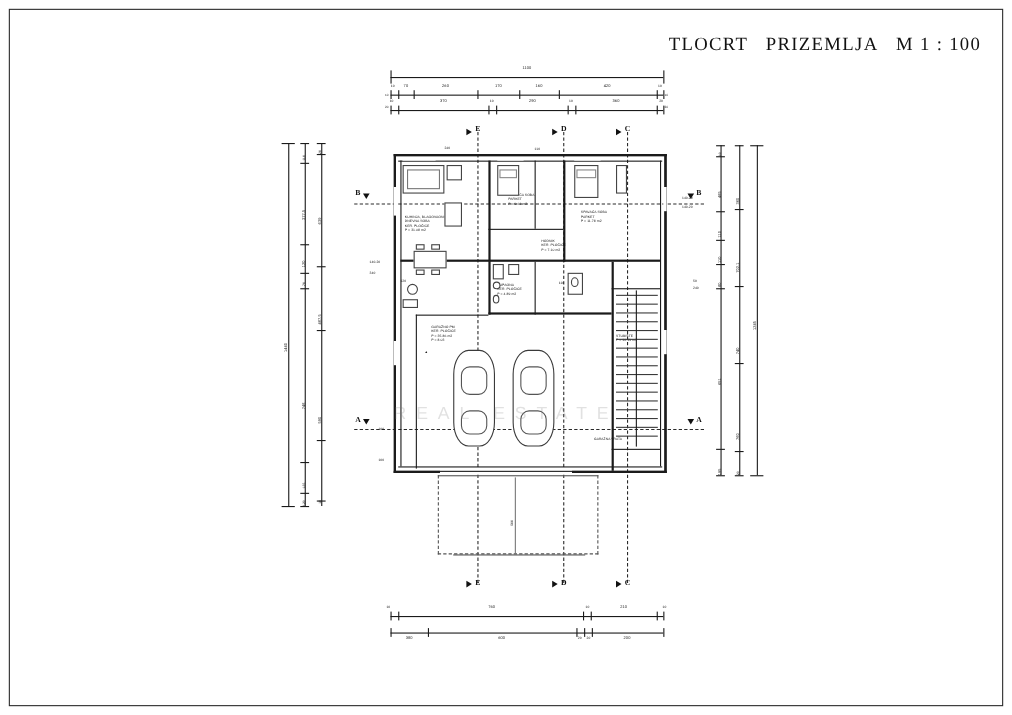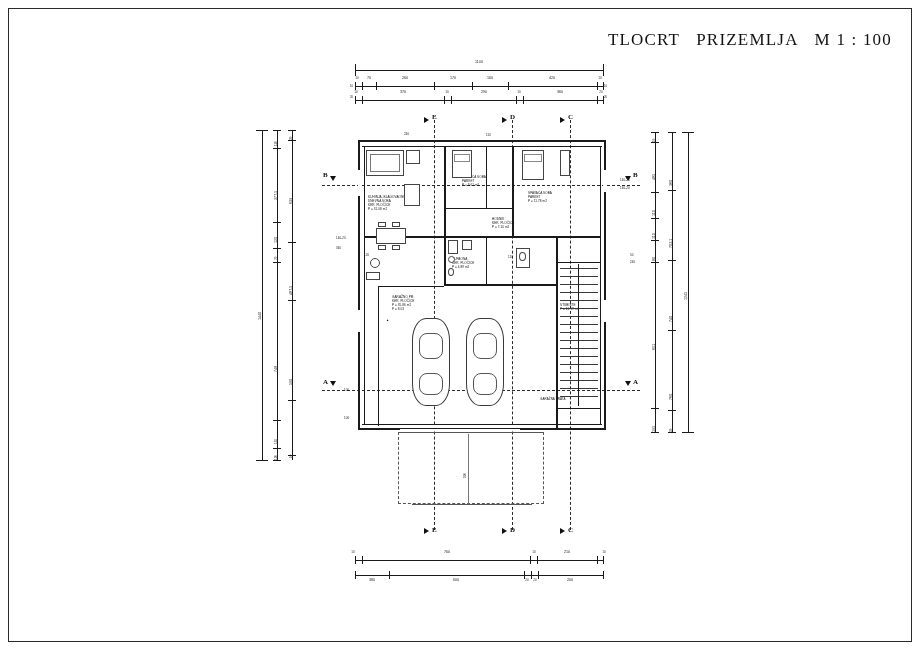--- a/index.html
+++ b/index.html
@@ -513,14 +513,15 @@
   <div class="dim" style="left:620px; top:186px; font-size:3px;">140-20</div>
   <div class="dim" style="left:630px; top:260px; font-size:3px;">240</div>
   <div class="dim" style="left:630px; top:253px; font-size:3px;">50</div>
   <div class="dim" style="left:508px; top:255px; font-size:3px;">110</div>
   <div class="dim" style="left:344px; top:416px; font-size:3px;">100</div>
   <div class="dim" style="left:344px; top:388px; font-size:3px;">100</div>
 
   <div class="lbl" style="left:386px; top:318px; font-size:3.2px;">▲</div>
   <div class="lbl" style="left:540px; top:398px; font-size:3px;">GARAŽNA VRATA</div>
 
+  <div class="watermark-sub">REAL ESTATE</div>
 
 </div>
 
 </body></html>

